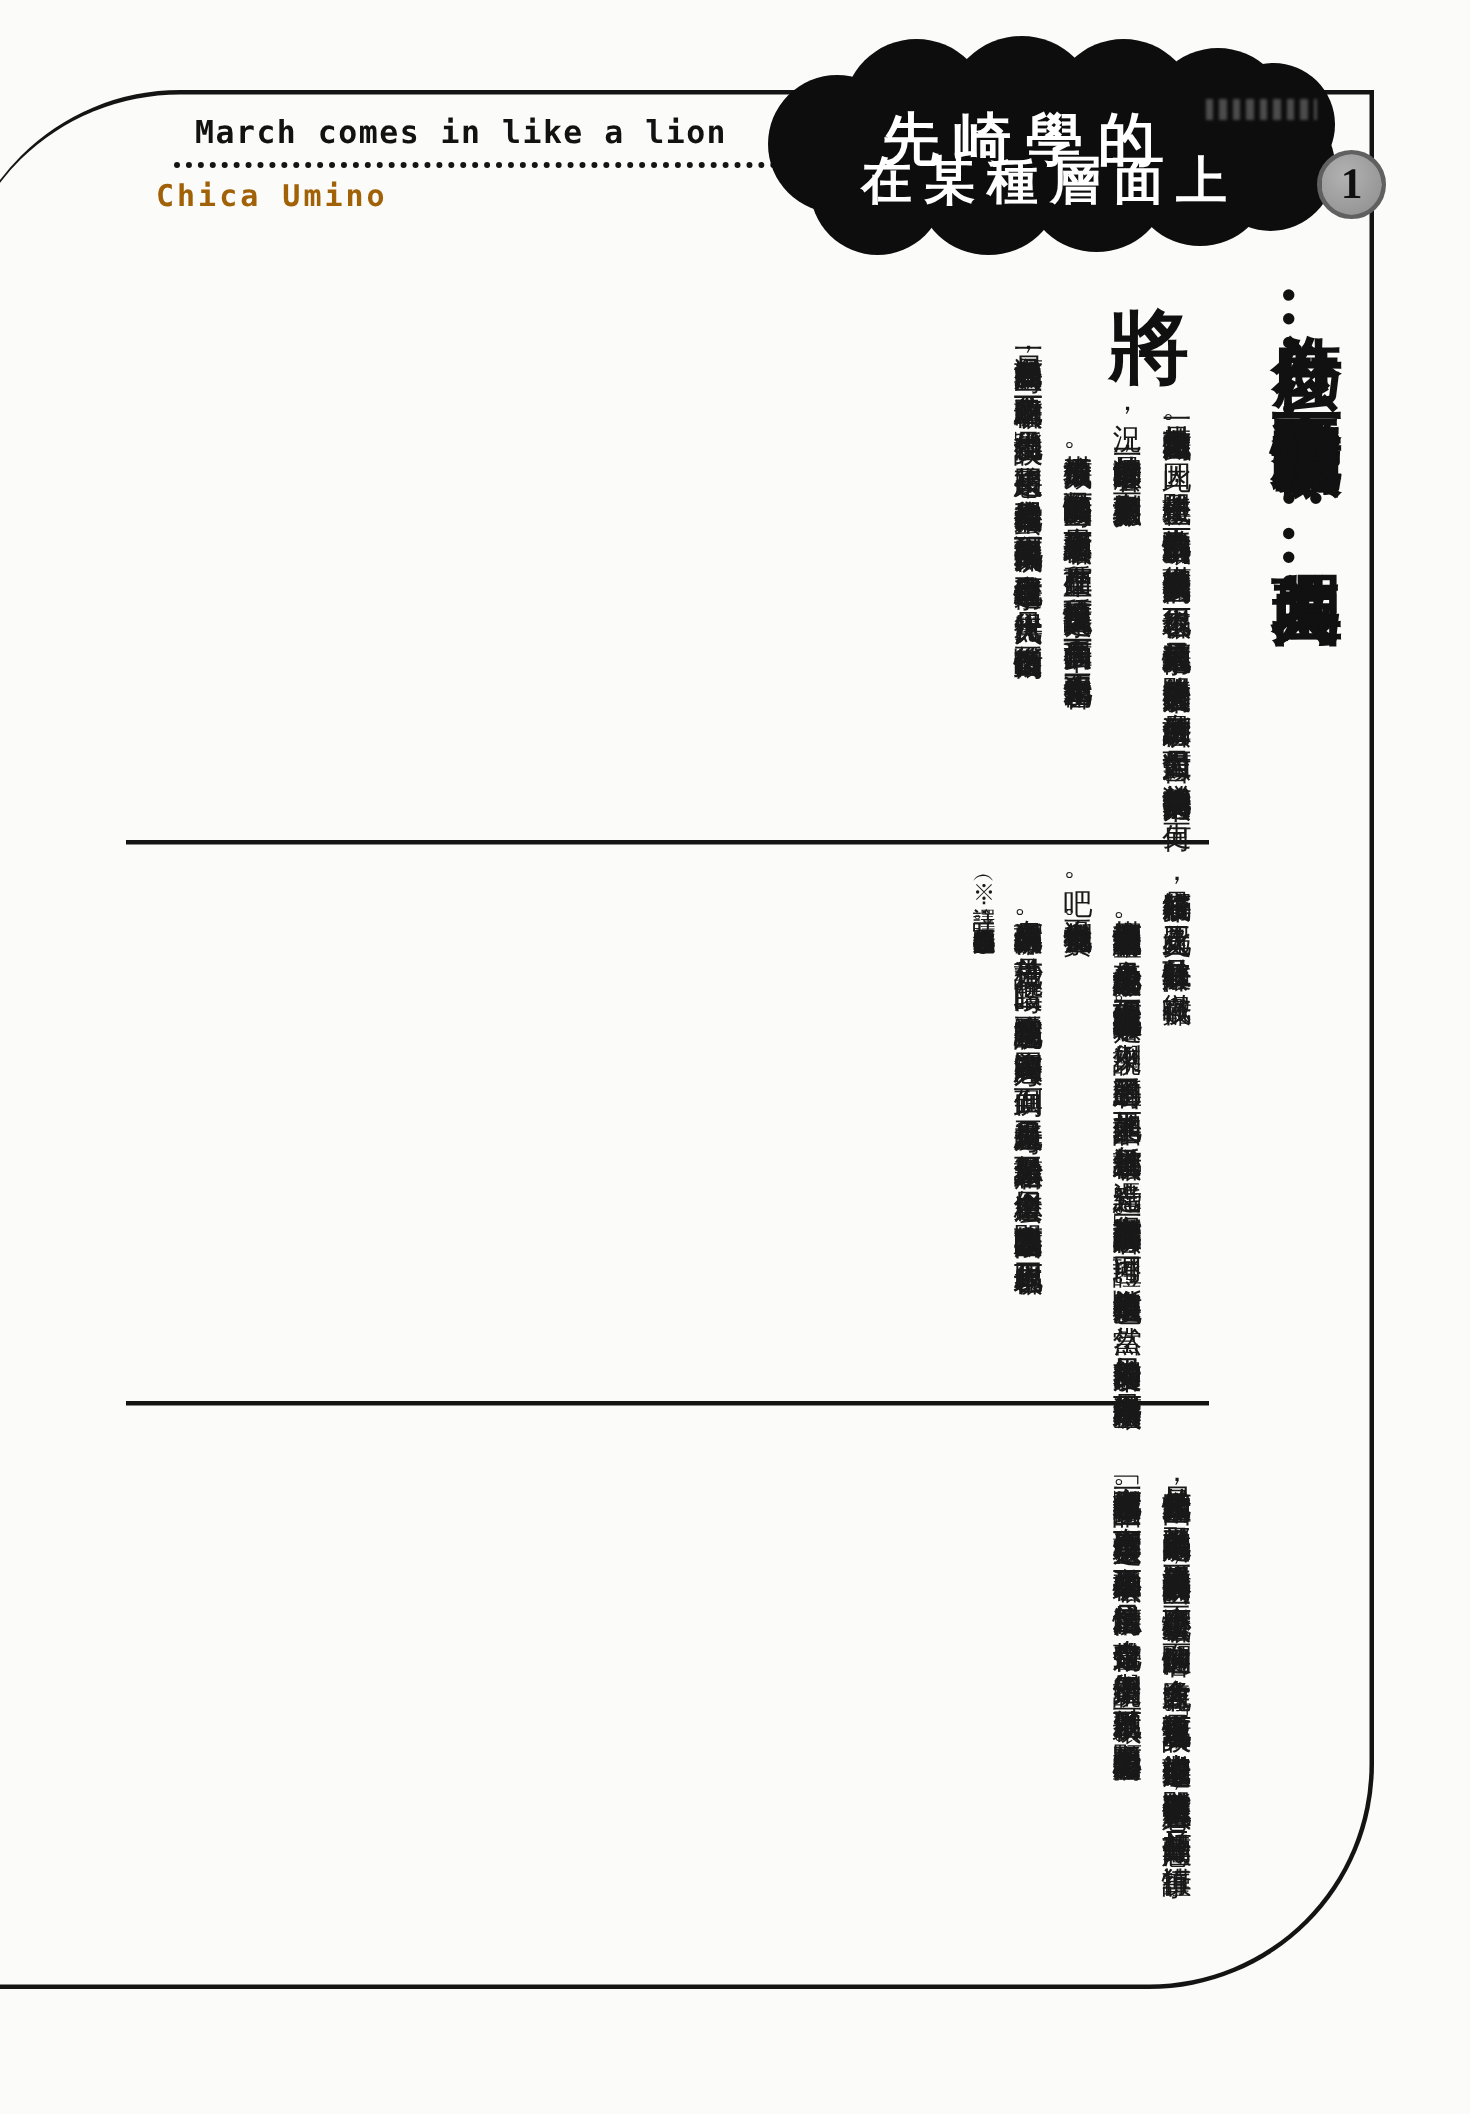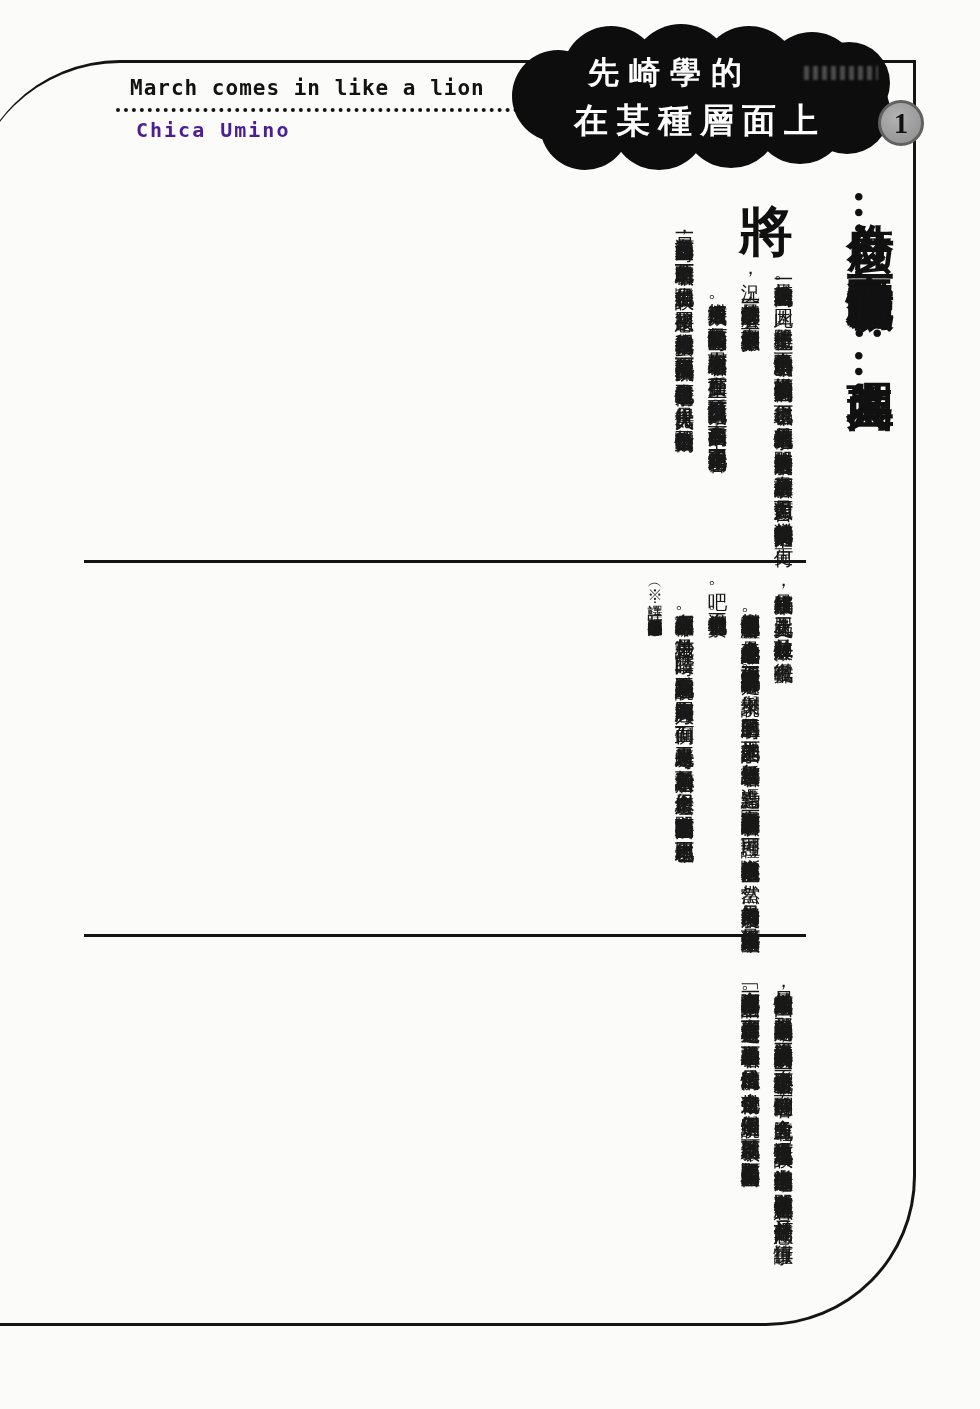--- a/index.html
+++ b/index.html
@@ -22,33 +22,33 @@
   .series{
     position:absolute;left:118px;top:76px;
     font-family:"DejaVu Sans Mono",monospace;font-size:21px;font-weight:bold;
     letter-spacing:1px;color:#121212;padding-left:12px;
   }
   .dotted{
     position:absolute;left:116px;top:108px;width:410px;height:0;
     border-top:4px dotted #151515;
   }
   .author{
-    position:absolute;left:136px;top:118px;
+    position:absolute;left:104px;top:118px;
     font-family:"DejaVu Sans Mono",monospace;font-size:20px;font-weight:bold;
-    letter-spacing:2px;color:#4c1d95;
+    letter-spacing:2px;color:#a16207;
   }
   
   .cloud{position:absolute;left:512px;top:24px;width:378px;height:148px;}
   .bump{position:absolute;background:#0d0d0d;border-radius:50%;}
   .cloud-core{position:absolute;left:28px;top:24px;width:324px;height:96px;background:#0d0d0d;border-radius:48px;}
   .cl1,.cl2{
     position:absolute;color:#ffffff;font-weight:600;white-space:nowrap;
     font-family:"Liberation Serif",serif;
   }
-  .cl1{left:76px;top:28px;font-size:31px;letter-spacing:10px;text-align:center;}
+  .cl1{left:76px;top:44px;font-size:38px;letter-spacing:10px;text-align:center;}
   .cl2{left:62px;top:74px;font-size:34px;letter-spacing:8px;}
   .smudge{
     position:absolute;left:292px;top:42px;width:74px;height:14px;opacity:.32;
     background:repeating-linear-gradient(90deg,#cfcfcf 0 5px,transparent 5px 9px);
     filter:blur(1px);
   }
   .badge{
     position:absolute;left:878px;top:100px;width:46px;height:46px;border-radius:50%;
     background:radial-gradient(circle at 40% 35%,#b2b2b2,#8d8d8d);
     border:3px solid #606060;box-sizing:border-box;

